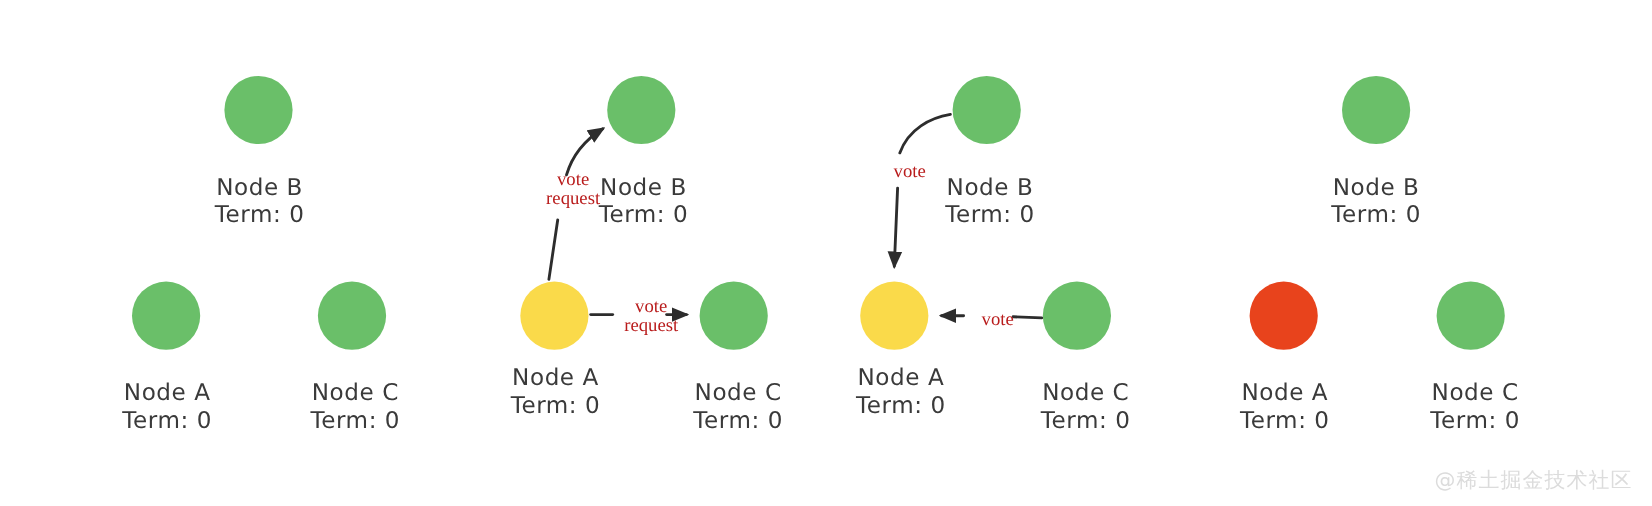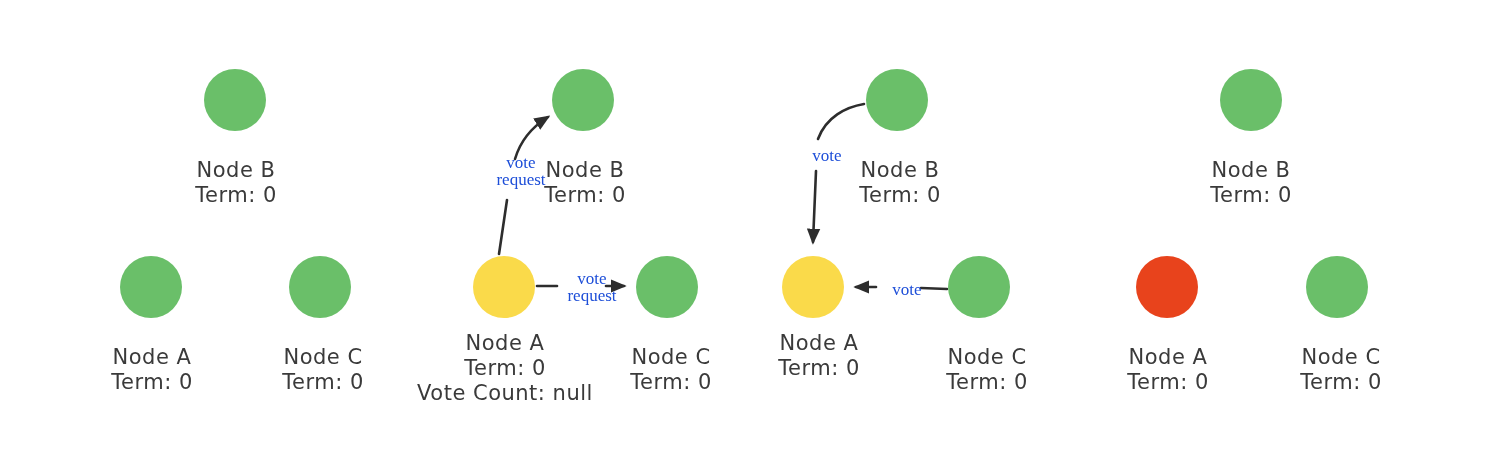--- a/index.html
+++ b/index.html
@@ -21,21 +21,21 @@
     text-align:center;
     font-size:21px;line-height:25px;
     color:#3a3a3a;
     letter-spacing:0.5px;
   }
   .alabel{
     position:absolute;width:140px;
     text-align:center;
     font-family:"Liberation Serif","DejaVu Serif",serif;
     font-size:17px;line-height:17px;
-    color:#1d4ed8;
+    color:#b91c1c;
   }
   .watermark{
     position:absolute;
     right:18px;top:424px;
     font-size:19px;
     color:#dcdcdc;
     letter-spacing:1px;
   }
 </style>
 </head>
@@ -83,21 +83,20 @@
 
   <div class="circle follower" style="left: 552px; top: 69px; background: rgb(106, 191, 105);"></div>
   <div class="nlabel" style="left:475px;top:158px">
     <div>Node B</div>
     <div>Term: 0</div>
   </div>
   <div class="circle candidate" style="left: 473px; top: 256px; background: rgb(250, 218, 74);"></div>
   <div class="nlabel" style="left:395px;top:331px">
     <div>Node A</div>
     <div>Term: 0</div>
-    <div>Vote Count: null</div>
   </div>
   <div class="circle follower" style="left: 636px; top: 256px; background: rgb(106, 191, 105);"></div>
   <div class="nlabel" style="left:561px;top:345px">
     <div>Node C</div>
     <div>Term: 0</div>
   </div>
   <div class="alabel" style="left:451px;top:154px">
     <div>vote</div>
     <div>request</div>
   </div>
@@ -137,14 +136,15 @@
   <div class="nlabel" style="left:1058px;top:345px">
     <div>Node A</div>
     <div>Term: 0</div>
   </div>
   <div class="circle follower" style="left: 1306px; top: 256px; background: rgb(106, 191, 105);"></div>
   <div class="nlabel" style="left:1231px;top:345px">
     <div>Node C</div>
     <div>Term: 0</div>
   </div>
 
+  <div class="watermark">@稀土掘金技术社区</div>
 
 </div>
 
 </body></html>

